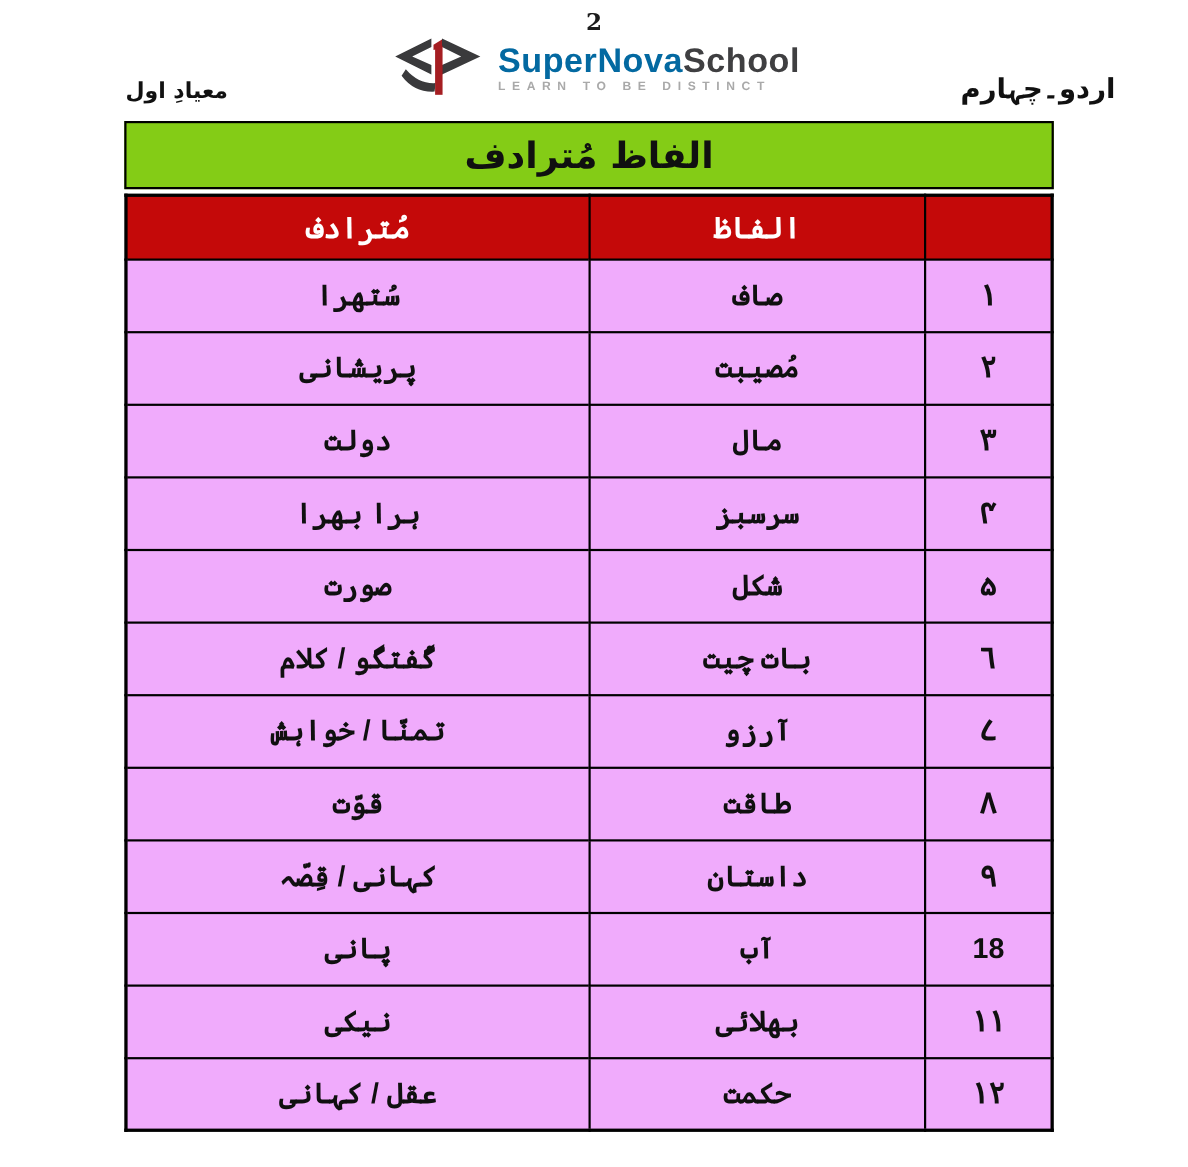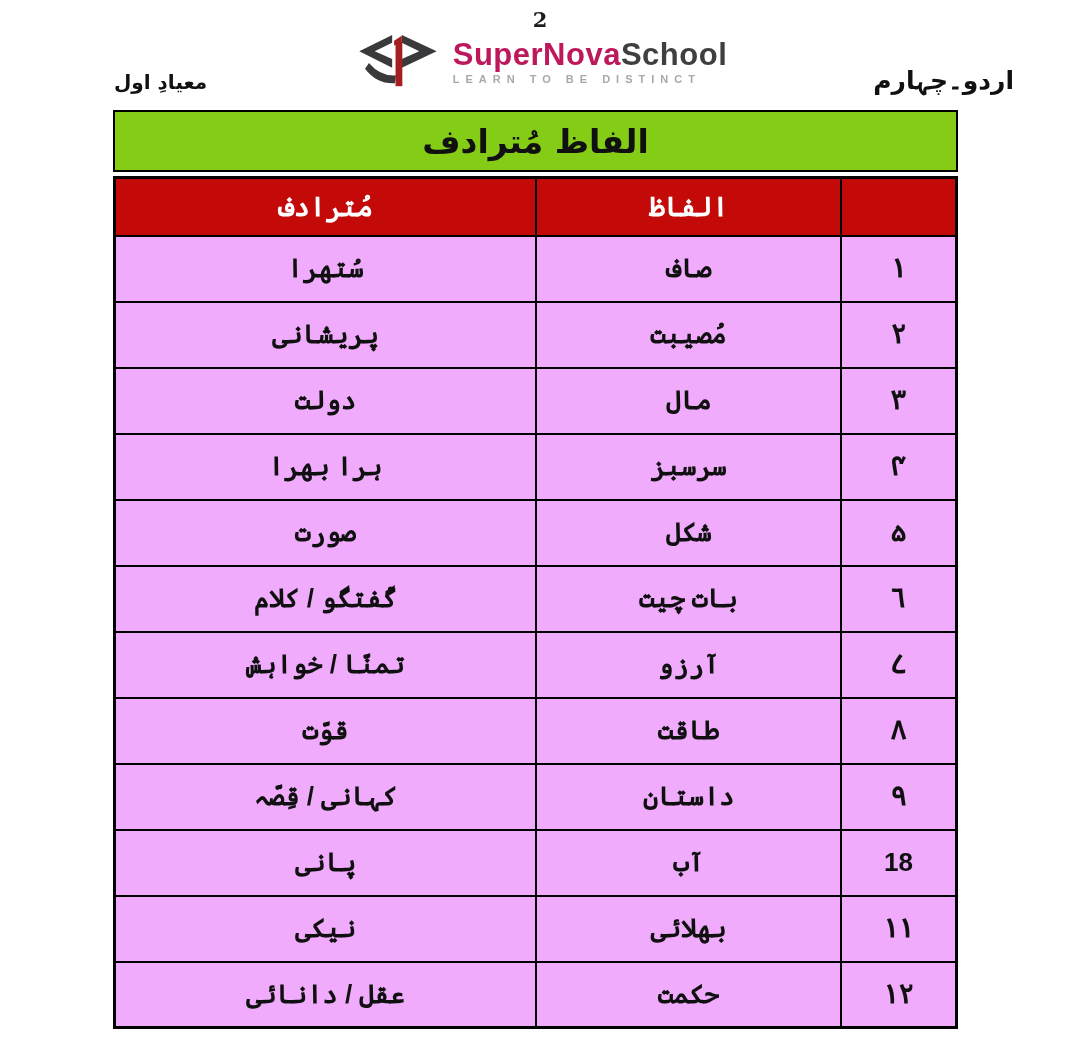--- a/index.html
+++ b/index.html
@@ -22,21 +22,21 @@
     padding-top: 7px;
     height: 32px;
   }
   .header-band { position: relative; height: 72px; }
   .logo {
     position: absolute; left: 0; right: 0; top: 0;
     display: flex; justify-content: center; align-items: center; gap: 12px;
   }
   .logo-text { display: flex; flex-direction: column; line-height: 1; }
   .logo-name { font-size: 31px; font-weight: bold; letter-spacing: 0.5px; }
-  .logo-name .nm-red { color: #be185d; }
+  .logo-name .nm-red { color: #0369a1; }
   .logo-name .nm-gray { color: #3f3f41; }
   .logo-tagline {
     margin-top: 4px;
     font-size: 11px;
     letter-spacing: 6px;
     color: #a9a9a9;
     font-weight: bold;
   }
   .course-label {
     position: absolute; right: 66px; top: 34px;
@@ -195,19 +195,19 @@
             <td>پانی</td>
           </tr>
           <tr>
             <td>۱۱</td>
             <td>بھلائی</td>
             <td>نیکی</td>
           </tr>
           <tr>
             <td>۱۲</td>
             <td>حکمت</td>
-            <td>عقل / دانائی</td>
+            <td>عقل / کہانی</td>
           </tr>
         </tbody>
     </table>
   </div>
 
 </div>
 
 </body></html>

